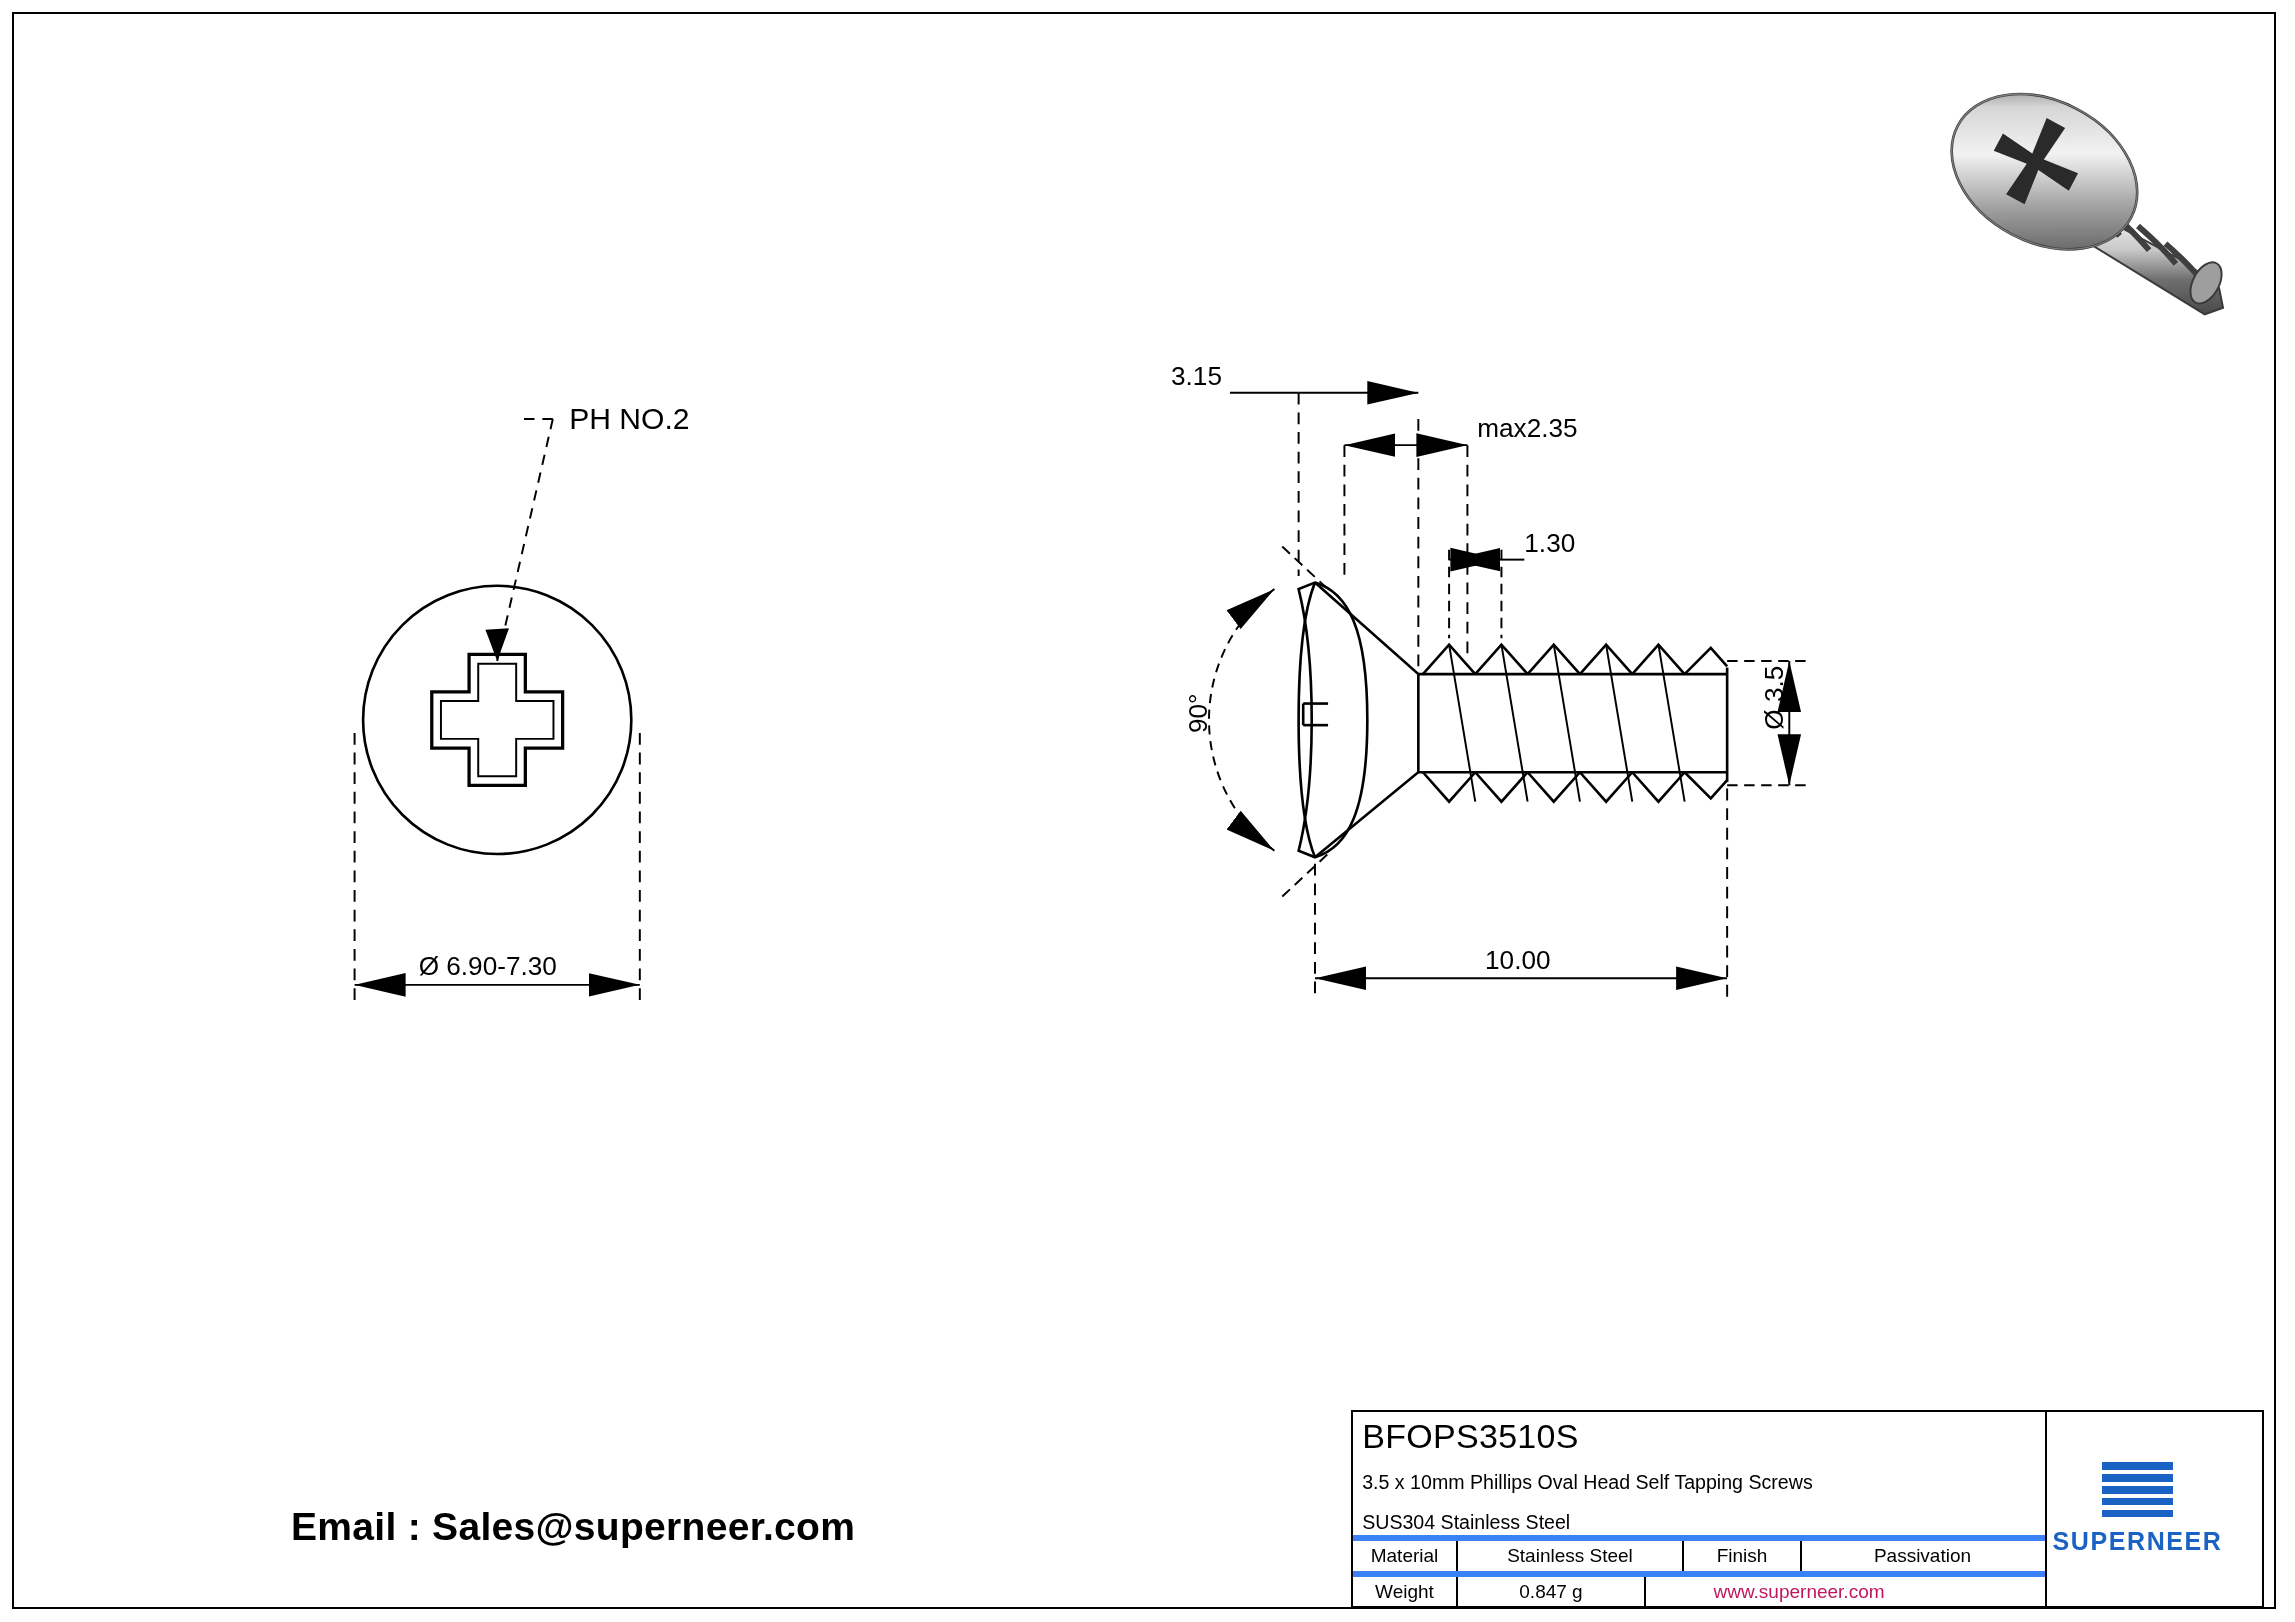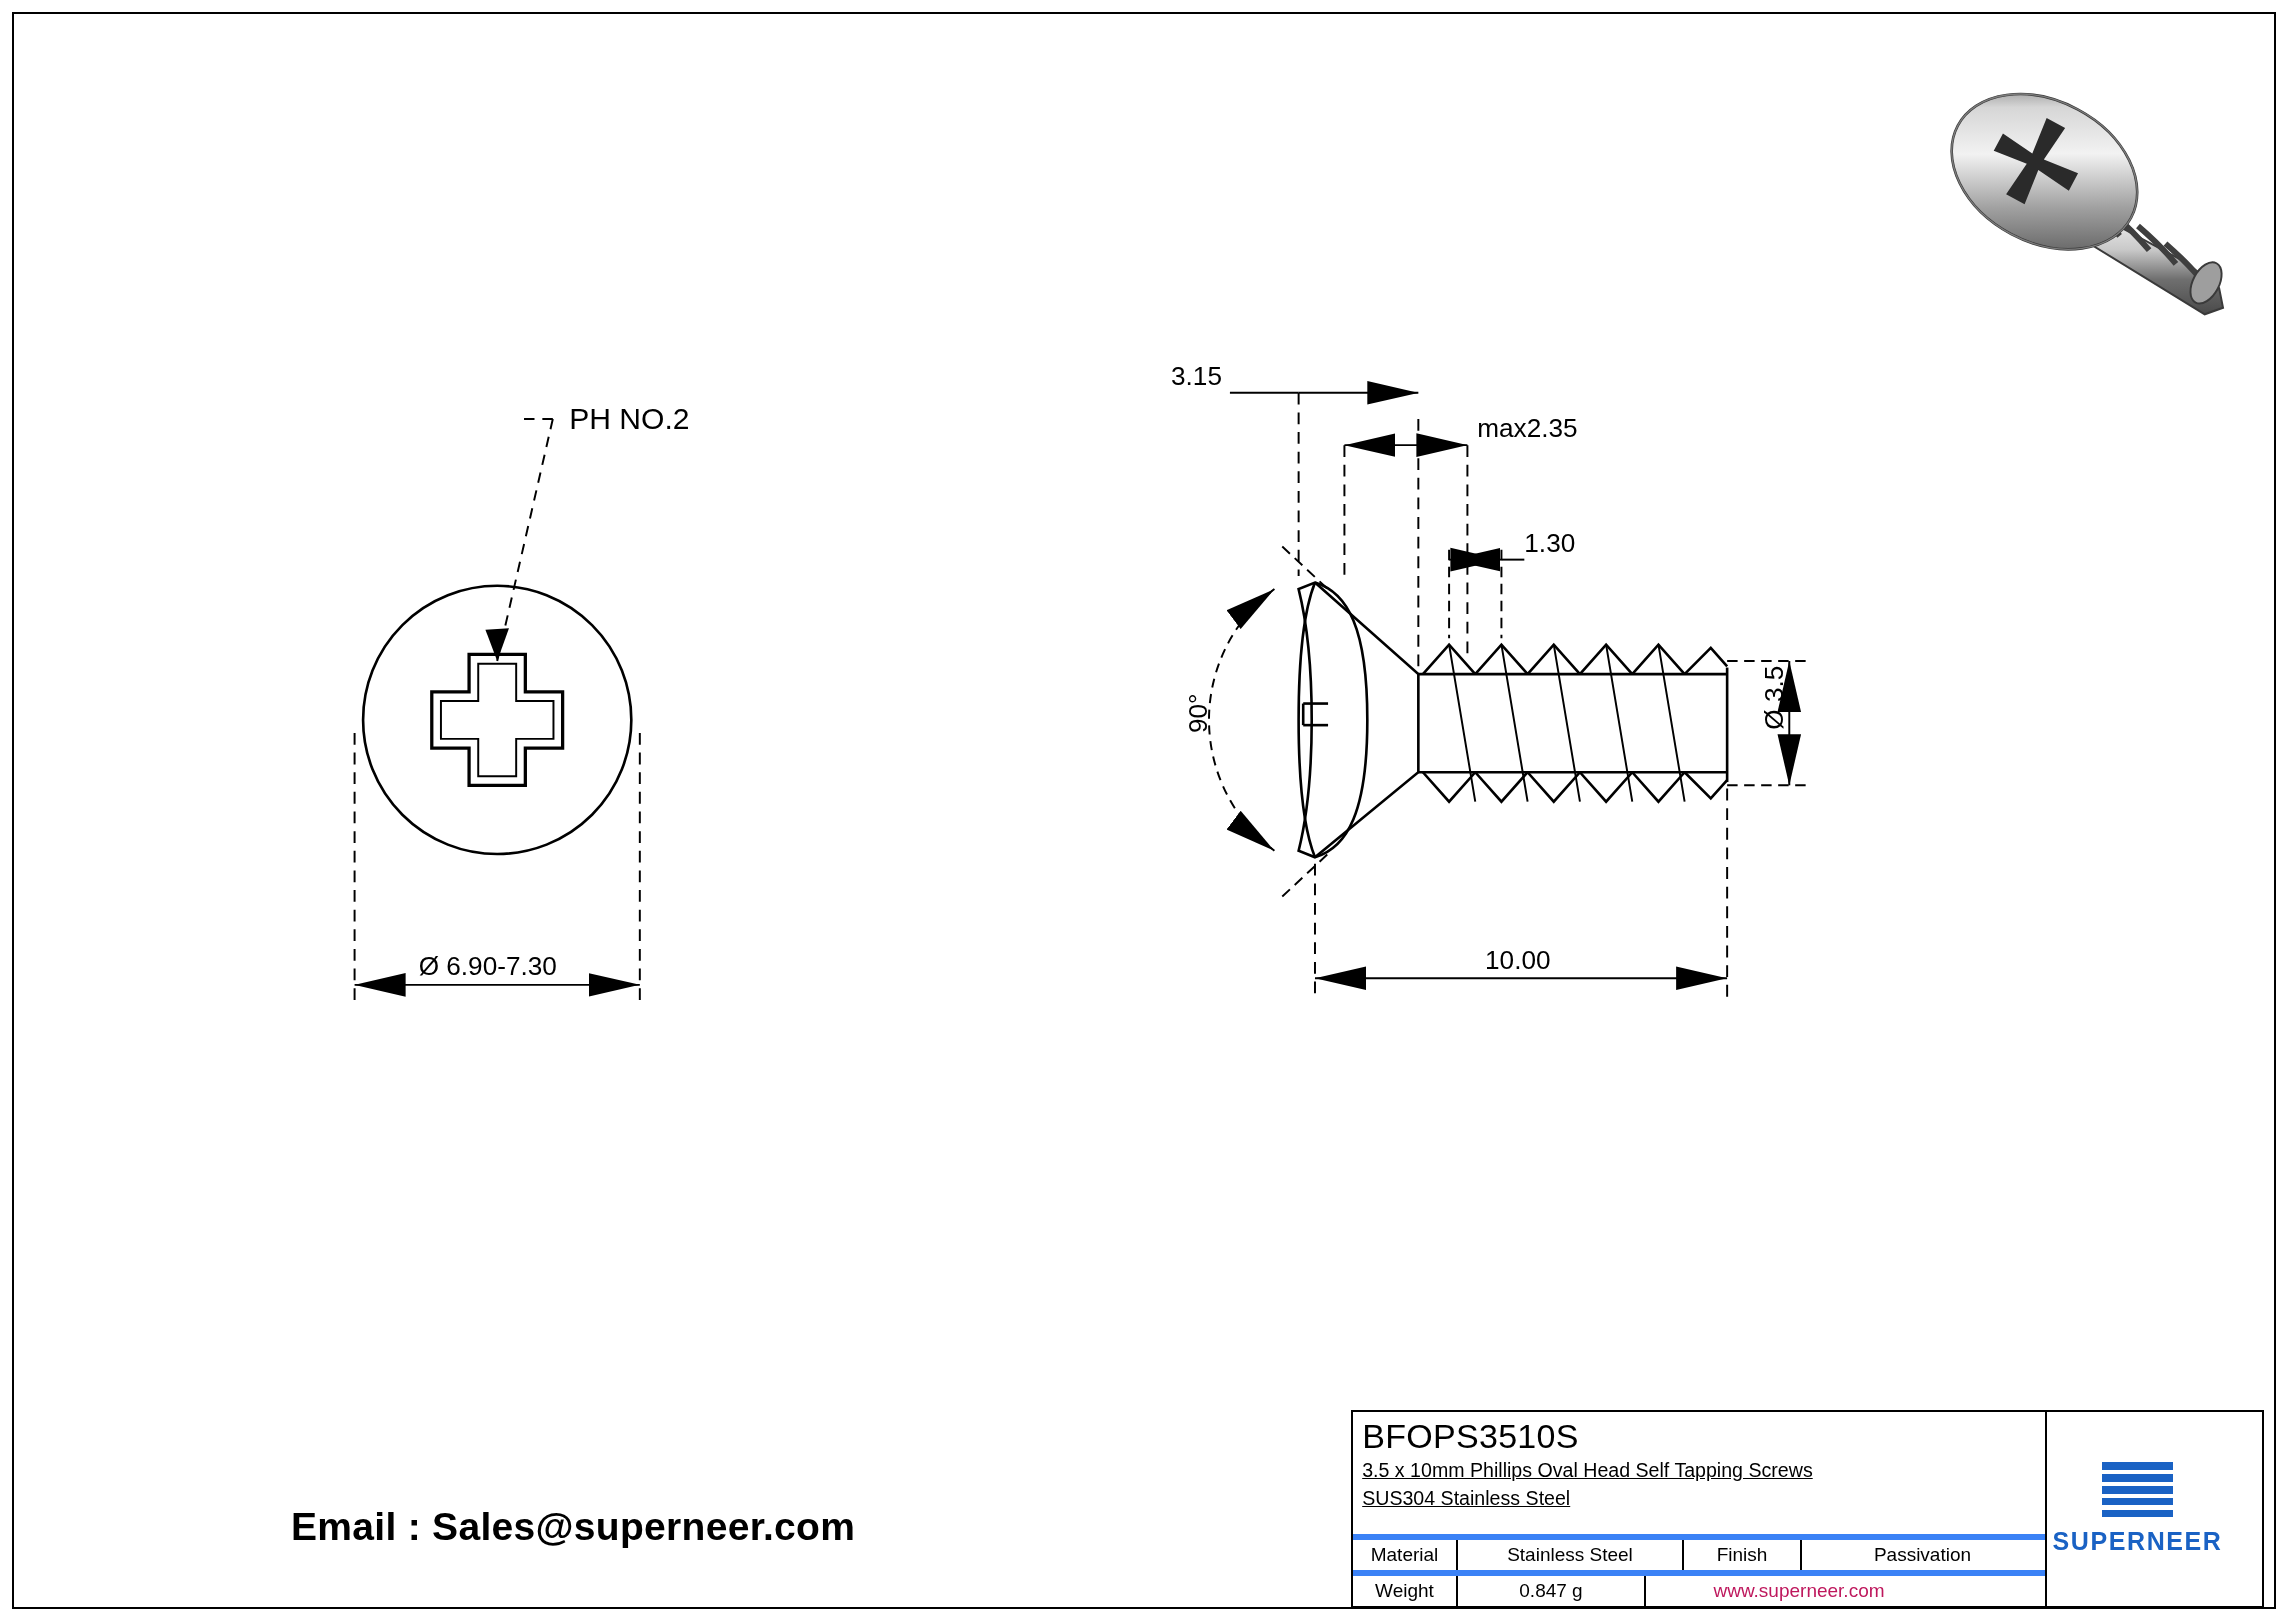--- a/index.html
+++ b/index.html
@@ -73,22 +73,21 @@
   }
   .tb-code {
     font-size: 34px;
     font-weight: normal;
     letter-spacing: 0.3px;
     line-height: 1.12;
   }
   .tb-desc {
     font-size: 19.6px;
     line-height: 1.28;
-    margin-top: 3px;
-    text-decoration: underline;
+    margin-top: 15px;
   }
   .tb-rows {
     margin-top: auto;
   }
   .tb-row {
     display: flex;
     border-top: 6px solid #3b82f6;
     height: 30px;
     align-items: center;
     font-size: 19px;

